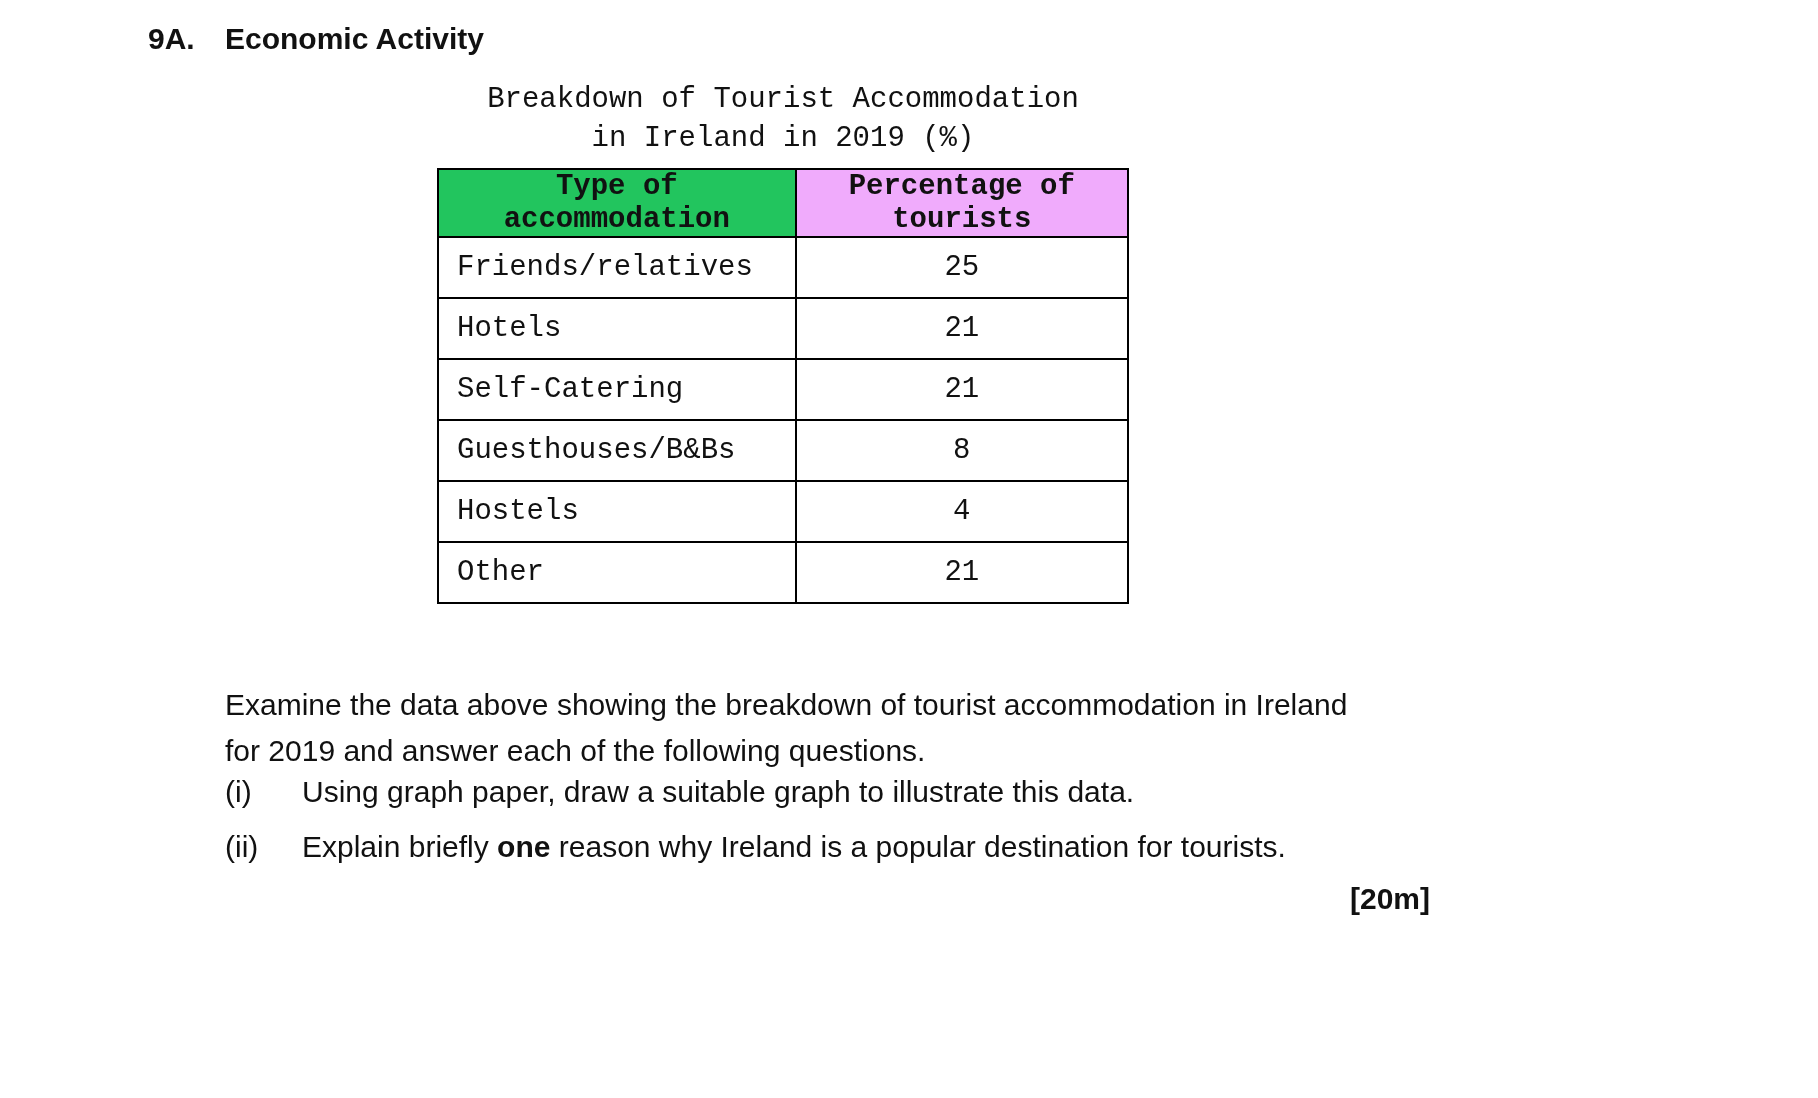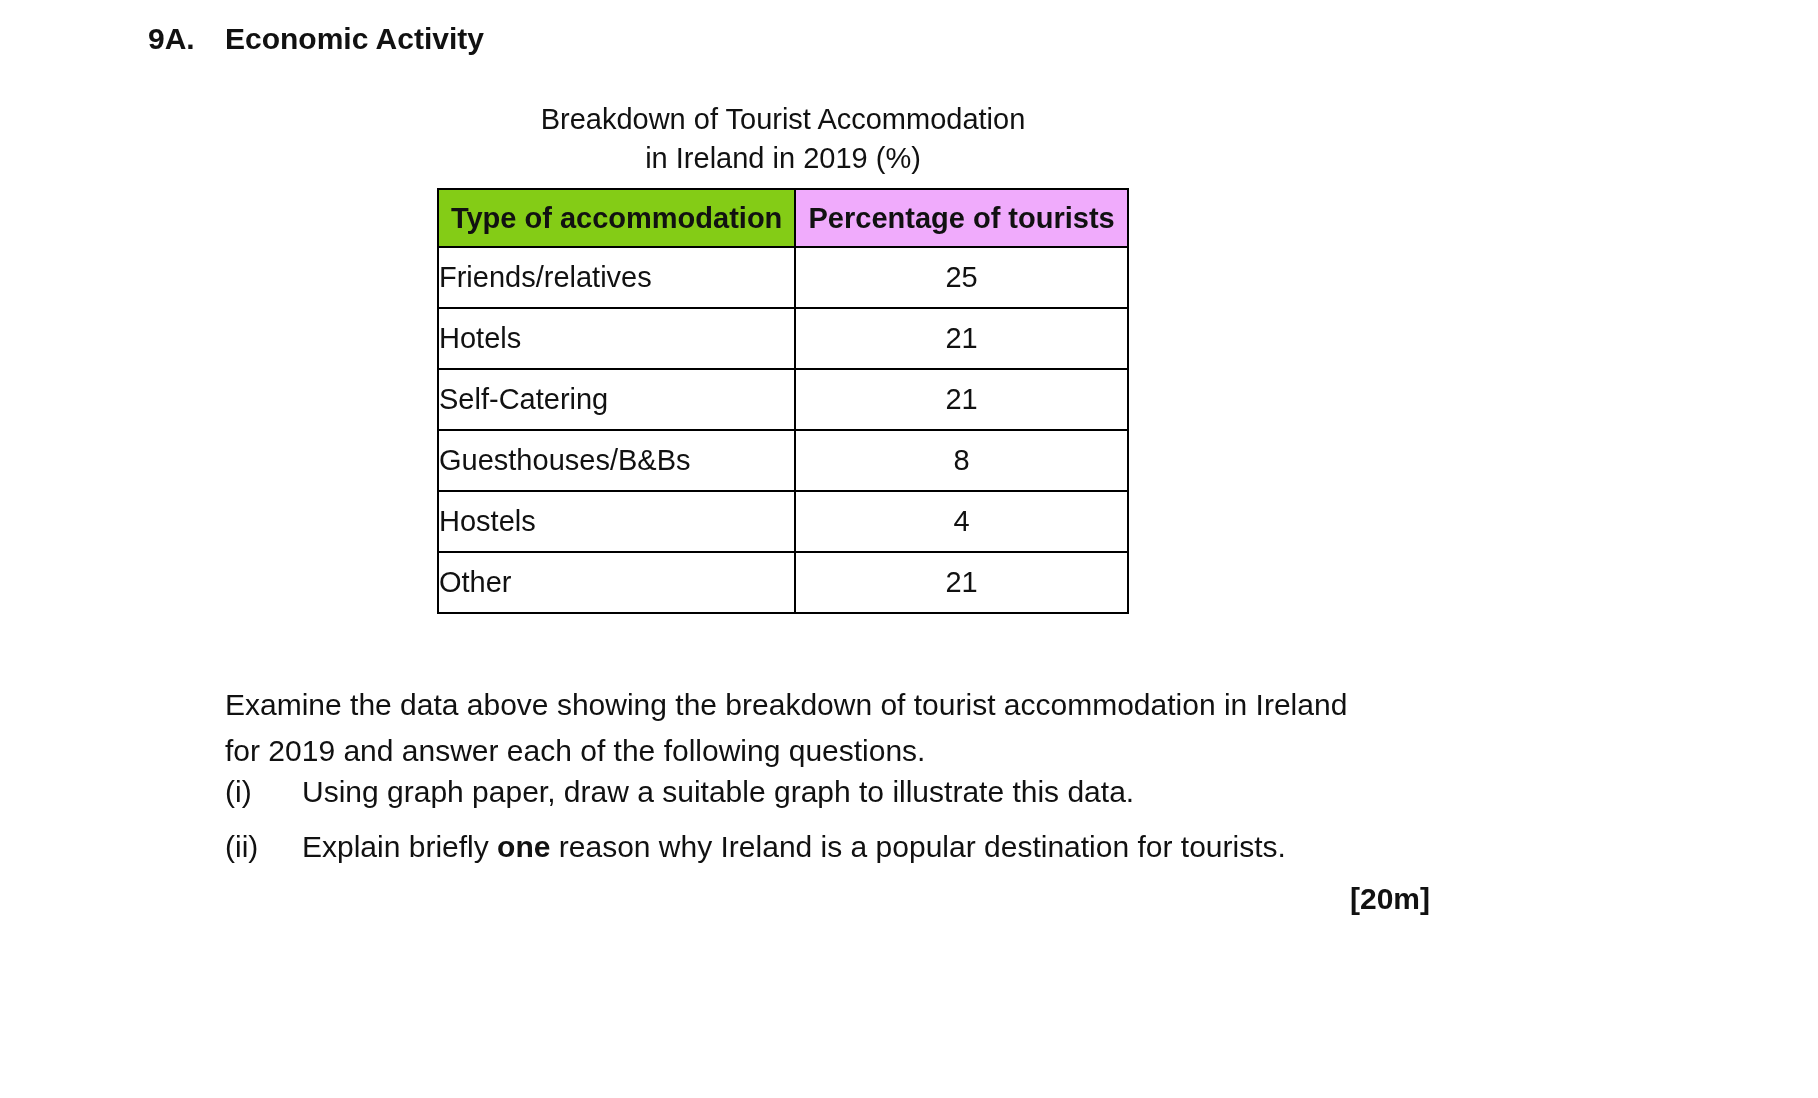--- a/index.html
+++ b/index.html
@@ -20,22 +20,23 @@
     top: 22px;
     font-size: 30px;
     font-weight: bold;
     display: flex;
   }
   .heading .qnum { width: 77px; }
 
   .table-block {
     position: absolute;
     left: 437px;
-    top: 100px;
+    top: 80px;
     width: 692px;
+    font-family: Liberation Mono, monospace;
   }
   .table-title {
     text-align: center;
     font-size: 29px;
     line-height: 39px;
     margin-bottom: 10px;
   }
 
   table.acc-table {
     width: 692px;
@@ -47,21 +48,21 @@
     height: 61px;
     vertical-align: middle;
   }
   table.acc-table th {
     font-weight: bold;
     text-align: center;
     height: 58px;
   }
   td.col-type, th.col-type { width: 358px; }
   td.col-pct, th.col-pct { width: 334px; }
-  td.col-type { text-align: left; }
+  td.col-type { text-align: left; padding-left: 18px; }
   td.col-pct { text-align: center; }
 
   .source-caption {
     text-align: right;
     font-size: 25px;
     margin-top: 18px;
     padding-right: 14px;
   }
 
   .intro {
@@ -106,21 +107,21 @@
 
   <div class="table-block">
     <div class="table-title">
       <div>Breakdown of Tourist Accommodation</div>
       <div>in Ireland in 2019 (%)</div>
     </div>
 
     <table class="acc-table">
       <thead>
         <tr>
-          <th class="col-type" id="hdr-bg-1" style="background: #84cc16;">Type of accommodation</th>
+          <th class="col-type" id="hdr-bg-1" style="background: #22c55e;">Type of accommodation</th>
           <th class="col-pct" id="hdr-bg-2" style="background: #f0abfc;">Percentage of tourists</th>
         </tr>
       </thead>
       <tbody>
         <tr>
           <td class="col-type">Friends/relatives</td>
           <td class="col-pct">25</td>
         </tr>
         <tr>
           <td class="col-type">Hotels</td>

